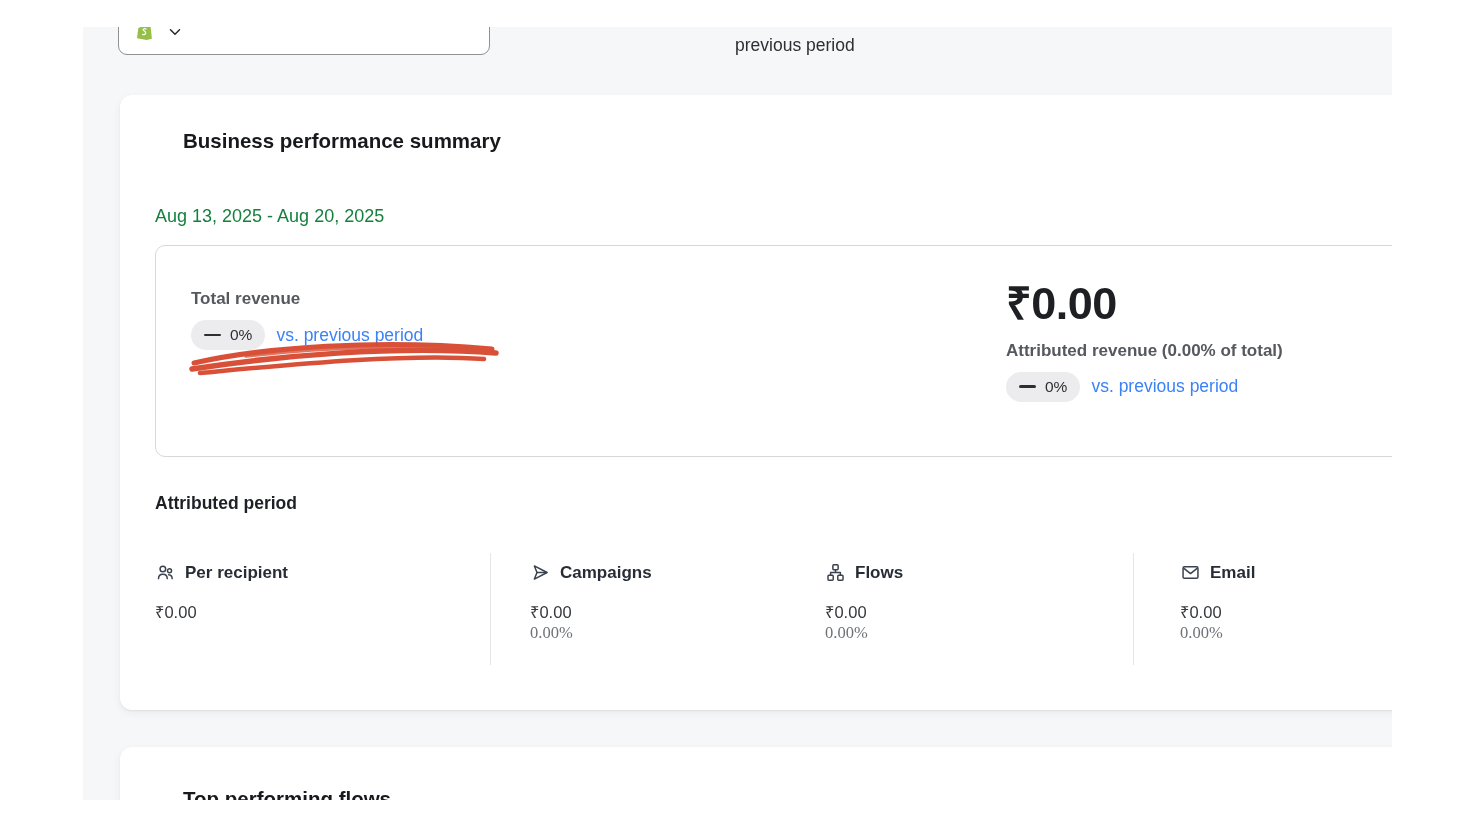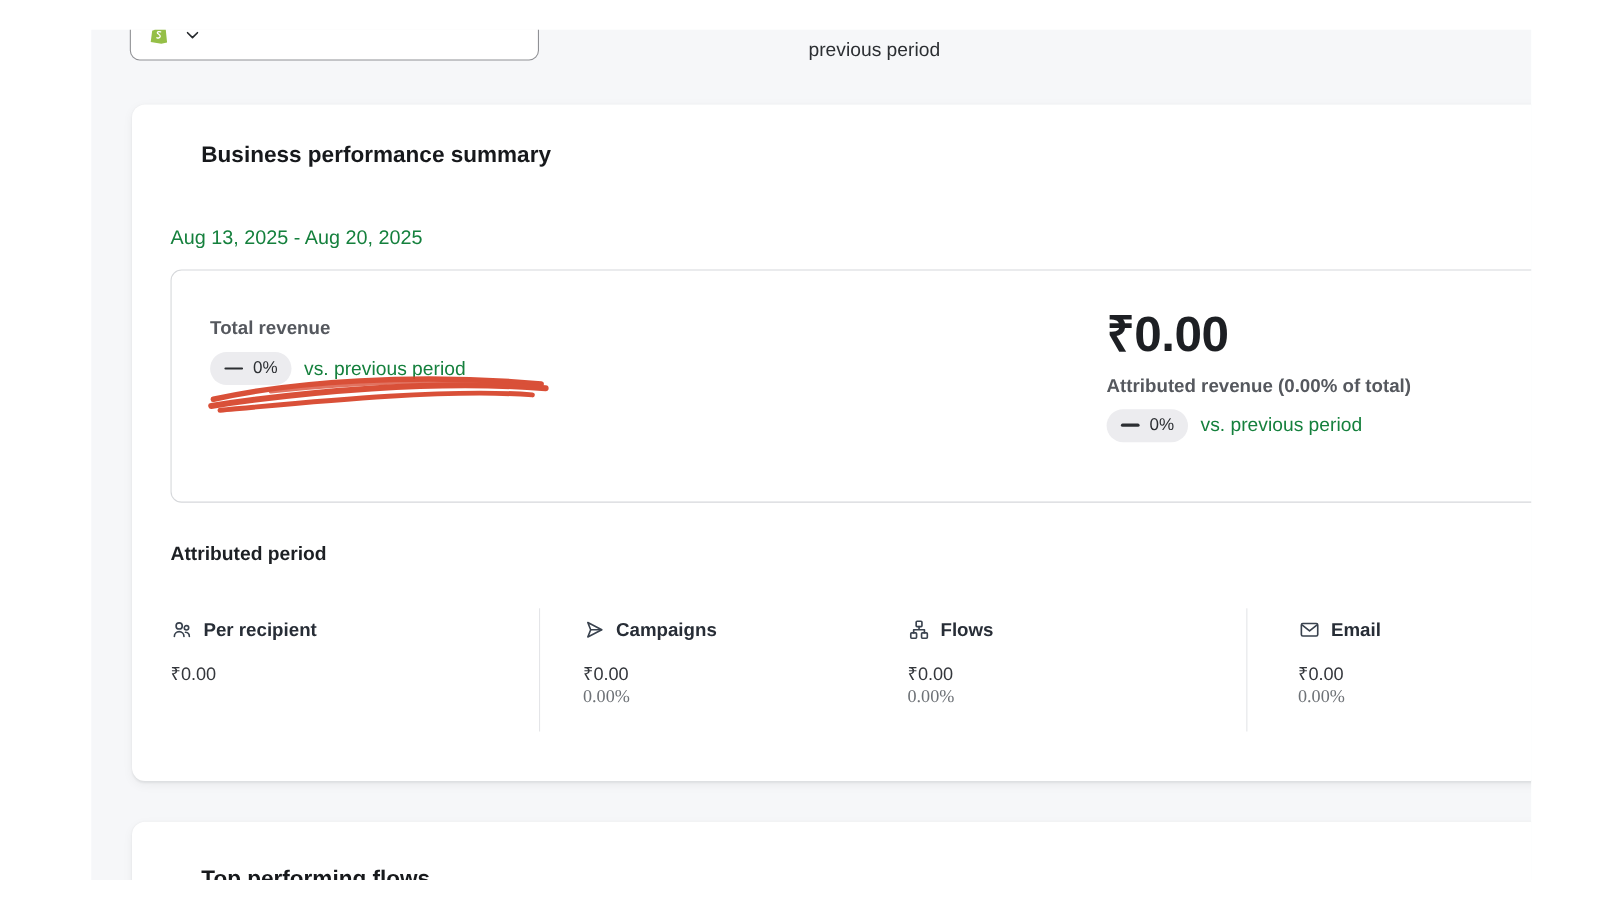--- a/index.html
+++ b/index.html
@@ -39,21 +39,21 @@
   .metric { position:absolute; top:32px; }
   .metric-left { left:35px; }
   .metric-right { left:850px; }
   .metric-value { font-size:45px; font-weight:bold; letter-spacing:-0.5px; color:#1d1f23; line-height:1.15; }
   .metric-label { margin-top:11px; font-size:17px; font-weight:bold; color:#55585e; }
   .change-row { margin-top:11px; display:flex; align-items:center; }
   .pill { display:inline-flex; align-items:center; gap:9px; height:30px; padding:0 13px;
           background:#ececef; border-radius:999px; }
   .pill .dash { width:17px; height:2.6px; background:#2c2f33; border-radius:2px; }
   .pill .pct { font-size:15.5px; color:#2c2f33; }
-  .change-ctx { margin-left:11px; font-size:17.5px; color:#15803d; }
+  .change-ctx { margin-left:11px; font-size:17.5px; color:#3b82f6; }
 
   .scribble { position:absolute; left:28px; top:86px; width:336px; height:48; z-index:3; pointer-events:none; }
 
   
   .attr-title { position:absolute; left:35px; top:398px; font-size:17.5px; font-weight:bold; color:#1d2024; }
   .col { position:absolute; top:462px; }
   .col-0 { left:35px; } .col-1 { left:410px; } .col-2 { left:705px; } .col-3 { left:1060px; }
   .col-head { display:flex; align-items:flex-end; gap:9px; height:26px; }
   .col-head .c-label { font-size:17px; font-weight:bold; color:#272d36; }
   .col-value { margin-top:17px; font-size:16.5px; color:#34373c; }

